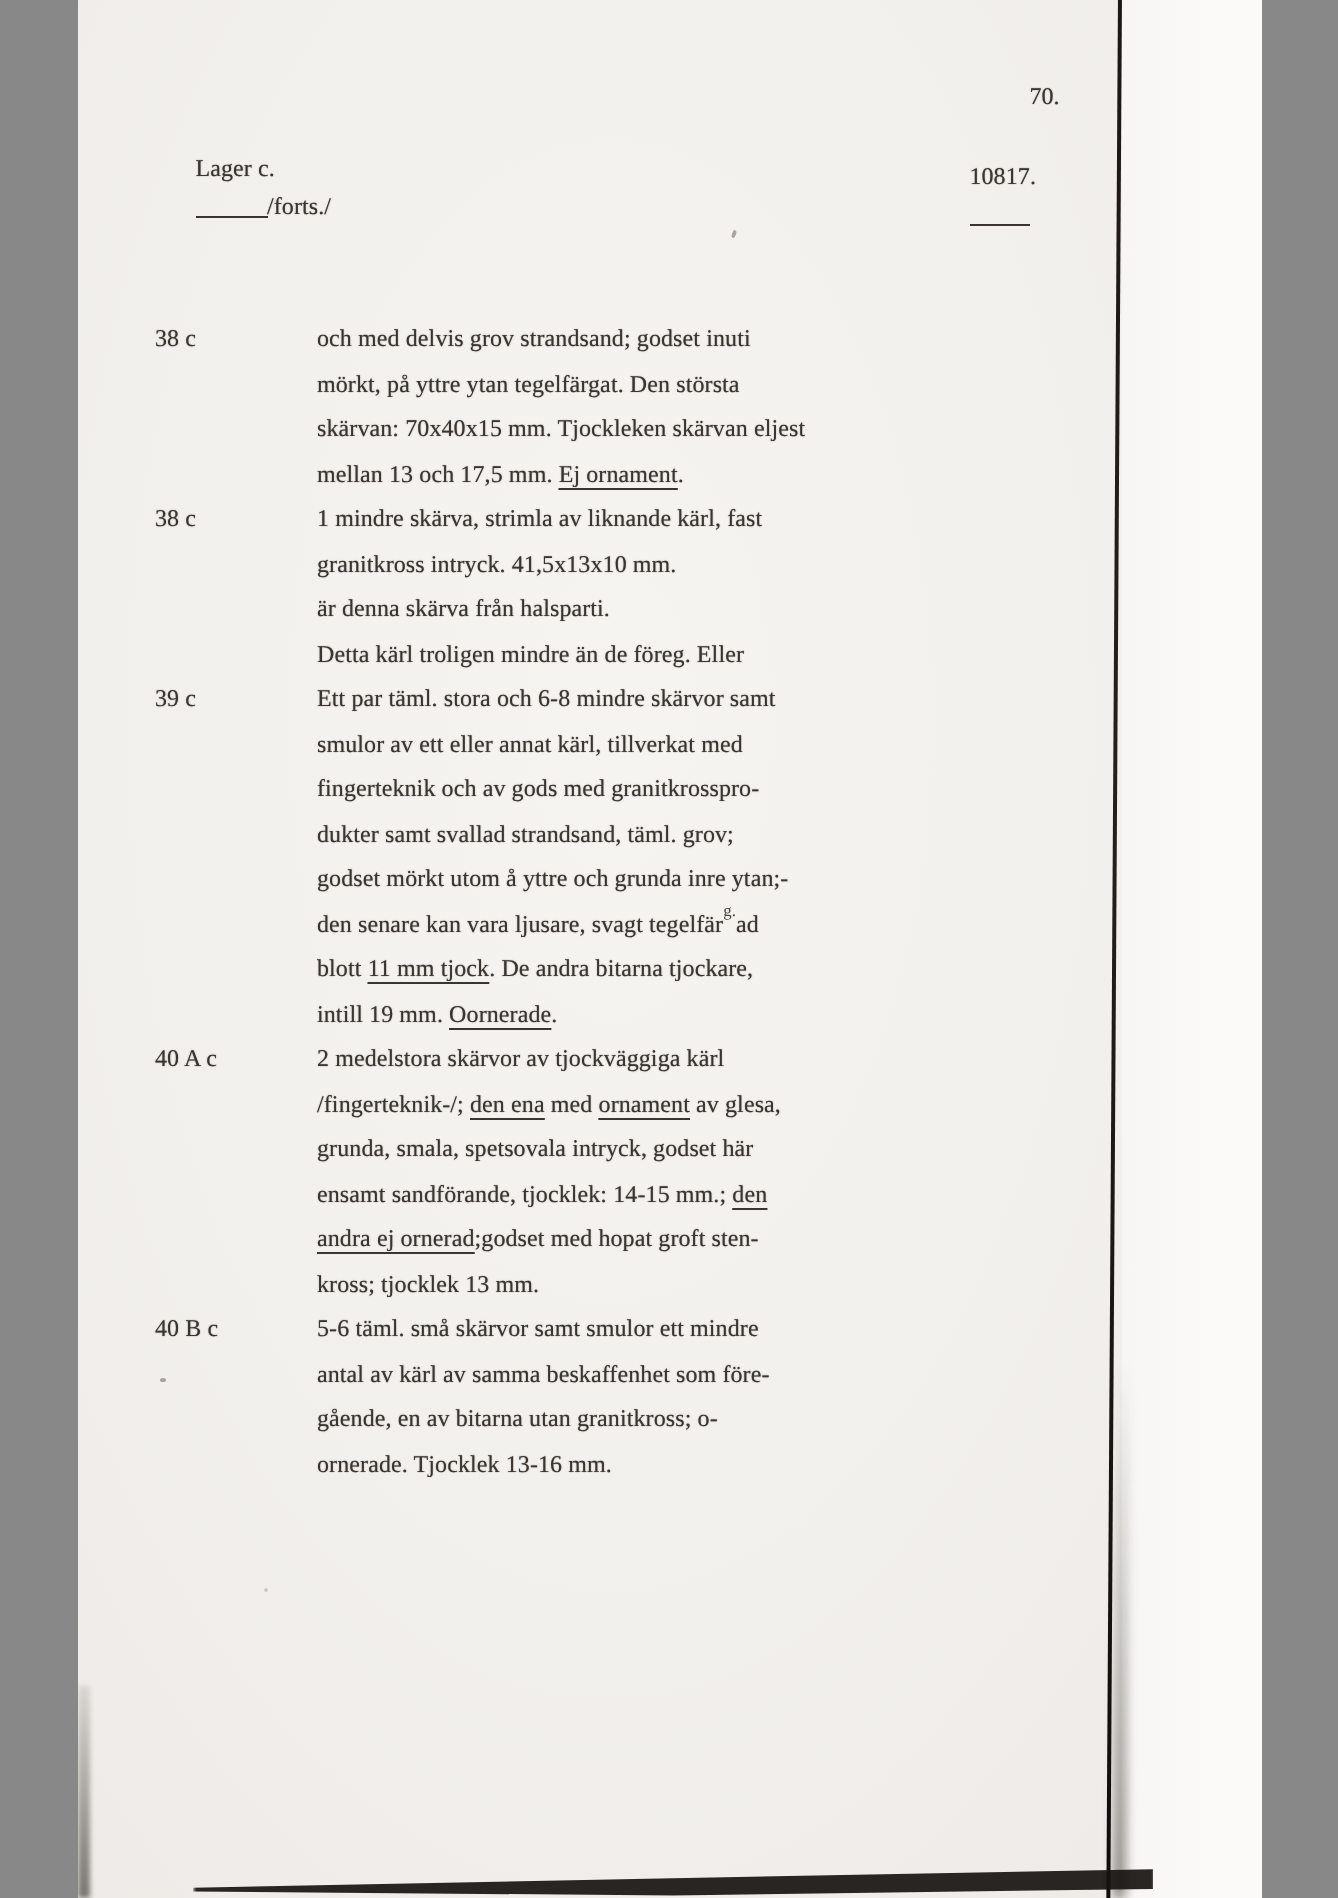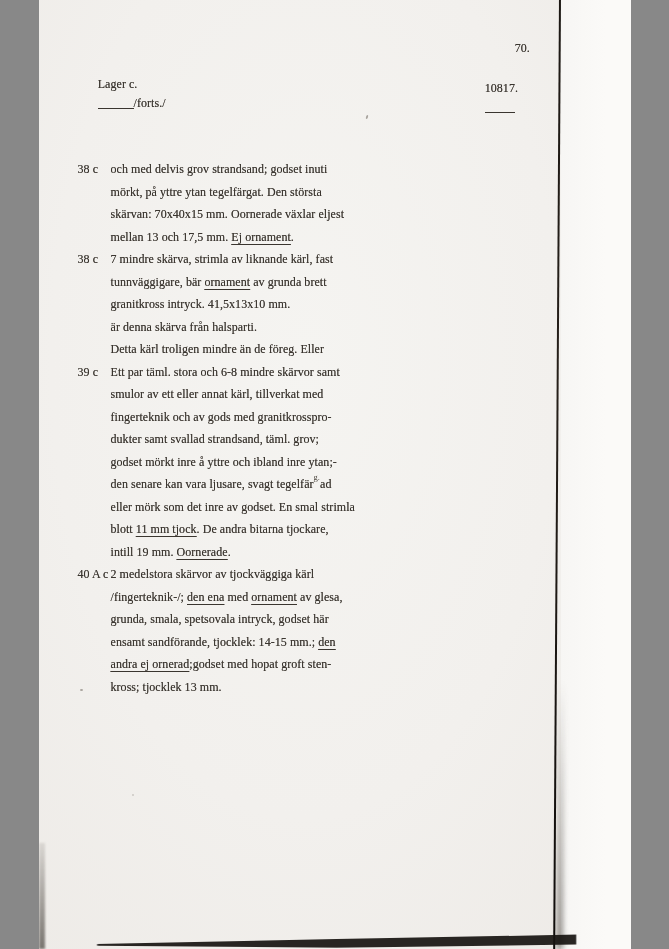--- a/index.html
+++ b/index.html
@@ -61,21 +61,21 @@
   }
   .page-number{position:absolute;left:464px;top:26px;z-index:2;}
   .heading{position:absolute;left:47px;top:62px;z-index:2;}
   .doc-number{position:absolute;left:434px;top:66px;z-index:2;}
   .forts{position:absolute;left:95px;top:96px;z-index:2;}
   .hu{border-bottom:1px solid currentColor;padding-bottom:17px;}
 
   .entries{position:absolute;left:0;top:158px;width:520px;z-index:2;}
   .entry{position:relative;}
   .entry-label{position:absolute;left:39px;top:0;line-height:22.5px;}
-  .entry-lines{margin-left:72px;}
+  .entry-lines{margin-left:120px;}
   .line{height:22.5px;line-height:22.5px;}
   .u{
     text-decoration:underline;
     text-underline-offset:3px;
     text-decoration-thickness:1px;
     text-align:center;
   }
   .sup{
     display:inline-block;
     font-size:8.5px;
@@ -110,53 +110,60 @@
   </div>
 
   <div class="tw forts">/forts./</div>
 
   <div class="entries" id="entries">
       <div class="entry">
         <div class="entry-label tw">38 c</div>
         <div class="entry-lines">
           <div class="line tw">och med delvis grov strandsand; godset inuti</div>
           <div class="line tw">mörkt, på yttre ytan tegelfärgat. Den största</div>
-          <div class="line tw">skärvan: 70x40x15 mm. Oornerade växlar eljest</div>
+          <div class="line tw">skärvan: 70x40x15 mm. Tjockleken skärvan eljest</div>
           <div class="line tw">mellan 13 och 17,5 mm. <span class="u">Ej ornament</span>.</div>
         </div>
       </div>
       <div class="entry">
         <div class="entry-label tw">38 c</div>
         <div class="entry-lines">
-          <div class="line tw">7 mindre skärva, strimla av liknande kärl, fast</div>
-          <div class="line tw">tunnväggigare, bär <span class="u">ornament</span> av grunda brett</div>
+          <div class="line tw">1 mindre skärva, strimla av liknande kärl, fast</div>
           <div class="line tw">granitkross intryck. 41,5x13x10 mm.</div>
           <div class="line tw">är denna skärva från halsparti.</div>
           <div class="line tw">Detta kärl troligen mindre än de föreg. Eller</div>
         </div>
       </div>
       <div class="entry">
         <div class="entry-label tw">39 c</div>
         <div class="entry-lines">
           <div class="line tw">Ett par täml. stora och 6-8 mindre skärvor samt</div>
           <div class="line tw">smulor av ett eller annat kärl, tillverkat med</div>
           <div class="line tw">fingerteknik och av gods med granitkrosspro-</div>
           <div class="line tw">dukter samt svallad strandsand, täml. grov;</div>
-          <div class="line tw">godset mörkt inre å yttre och ibland inre ytan;-</div>
+          <div class="line tw">godset mörkt utom å yttre och grunda inre ytan;-</div>
           <div class="line tw">den senare kan vara ljusare, svagt tegelfär<span class="sup">g.</span>ad</div>
-          <div class="line tw">eller mörk som det inre av godset. En smal strimla</div>
           <div class="line tw">blott <span class="u">11 mm tjock</span>. De andra bitarna tjockare,</div>
           <div class="line tw">intill 19 mm. <span class="u">Oornerade</span>.</div>
         </div>
       </div>
       <div class="entry">
         <div class="entry-label tw">40 A c</div>
         <div class="entry-lines">
           <div class="line tw">2 medelstora skärvor av tjockväggiga kärl</div>
           <div class="line tw">/fingerteknik-/; <span class="u">den ena</span> med <span class="u">ornament</span> av glesa,</div>
           <div class="line tw">grunda, smala, spetsovala intryck, godset här</div>
           <div class="line tw">ensamt sandförande, tjocklek: 14-15 mm.; <span class="u">den</span></div>
           <div class="line tw"><span class="u">andra ej ornerad</span>;godset med hopat groft sten-</div>
           <div class="line tw">kross; tjocklek 13 mm.</div>
         </div>
       </div>
+      <div class="entry">
+        <div class="entry-label tw">40 B c</div>
+        <div class="entry-lines">
+          <div class="line tw">5-6 täml. små skärvor samt smulor ett mindre</div>
+          <div class="line tw">antal av kärl av samma beskaffenhet som före-</div>
+          <div class="line tw">gående, en av bitarna utan granitkross; o-</div>
+          <div class="line tw">ornerade. Tjocklek 13-16 mm.</div>
+        </div>
+      </div>
     </div>
 </div>
 
 </body></html>

